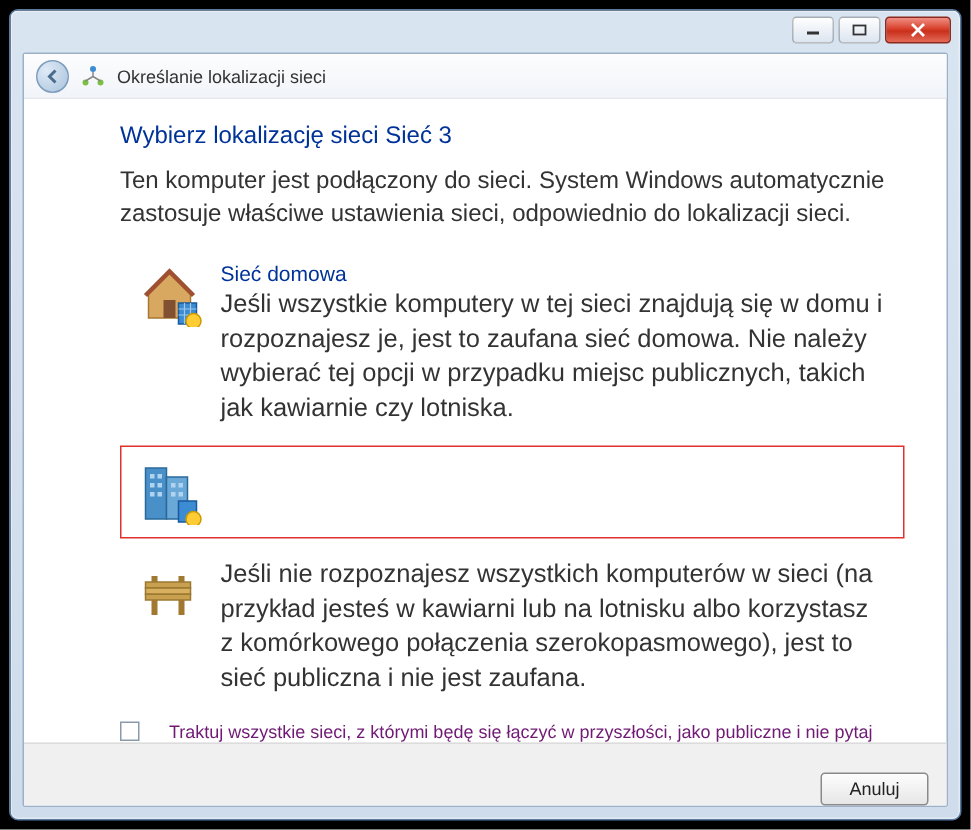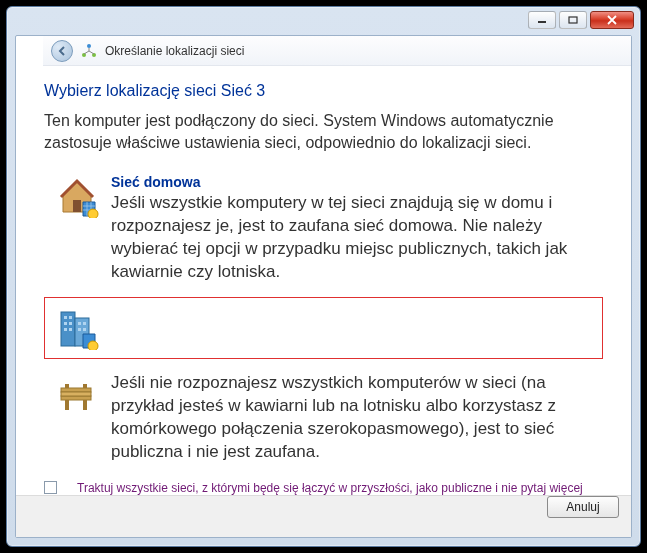--- a/index.html
+++ b/index.html
@@ -57,39 +57,39 @@
     flex-direction: column;
   }
   .header {
     height: 30px;
     background: linear-gradient(180deg,#fdfdfe,#f1f4f9);
     border-bottom: 1px solid #e3e7ee;
     display: flex;
     align-items: center;
     padding: 0 8px;
     gap: 8px;
-    margin-left: 27px;
   }
   .backbtn {
     width: 22px; height: 22px;
     border-radius: 50%;
     background: radial-gradient(circle at 30% 30%, #dfeaf6, #a9c3dd);
     border: 1px solid #7c9cbc;
     display: flex; align-items: center; justify-content: center;
     color: #4a6b8c;
   }
   .neticon {
     width: 16px; height: 16px;
     display: flex; align-items: center; justify-content: center;
   }
   .header-title { color: #333; font-size: 12px; }
   .content {
     flex: 1;
     padding: 16px 28px 4px 28px;
     overflow: hidden;
+    margin-left: 36px;
   }
   .instruction {
     color: #003399;
     font-size: 16px;
     margin-bottom: 10px;
   }
   .description {
     color: #333;
     font-size: 16px;
     line-height: 1.35;
@@ -109,21 +109,20 @@
   .opt-icon {
     width: 44px; height: 44px;
     flex-shrink: 0;
     display: flex; align-items: center; justify-content: center;
   }
   .opt-text { flex: 1; }
   .opt-title {
     color: #003399;
     font-size: 14px;
     margin-bottom: 2px;
-    font-weight: bold;
   }
   .opt-desc {
     color: #333;
     font-size: 17px;
     line-height: 1.35;
   }
   .checkbox-row {
     display: flex;
     align-items: flex-start;
     gap: 20px;
@@ -143,21 +142,21 @@
     margin-top: 10px;
     display: inline-block;
     cursor: pointer;
   }
   .footer {
     height: 42px;
     background: #f0f0f0;
     border-top: 1px solid #dcdcdc;
     display: flex;
     justify-content: flex-end;
-    align-items: flex-start;
+    align-items: flex-end;
     padding: 0 12px;
   }
   .btn {
     min-width: 72px;
     height: 22px;
     border: 1px solid #8a8a8a;
     background: linear-gradient(180deg,#fdfdfd,#e6e6e6);
     border-radius: 3px;
     font-size: 12px;
     display: flex;

